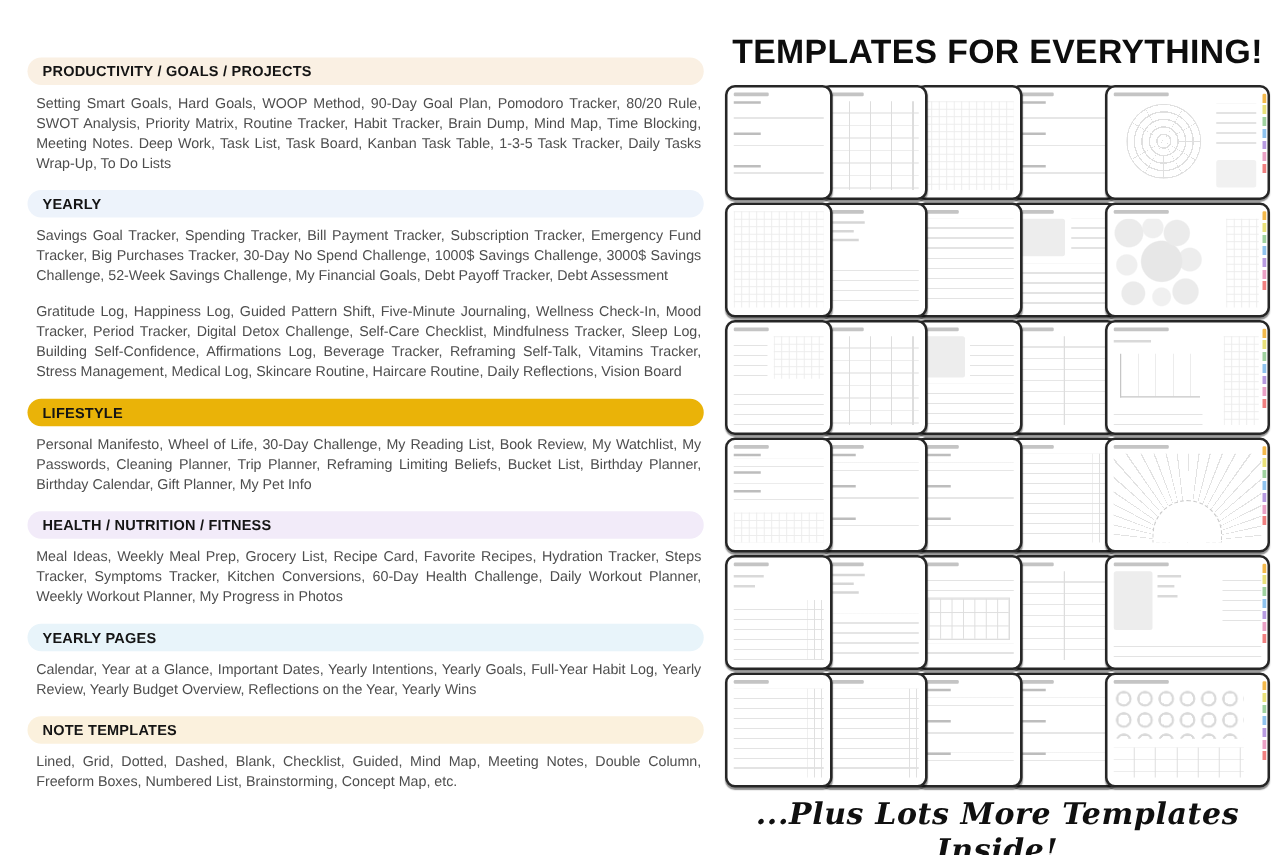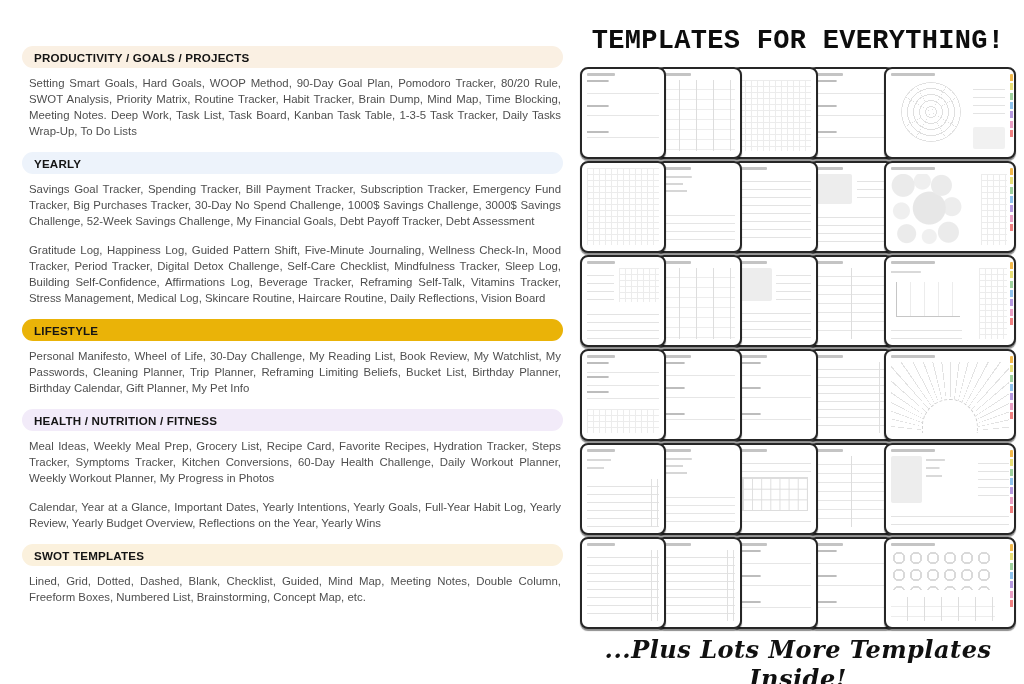--- a/index.html
+++ b/index.html
@@ -10,21 +10,21 @@
   .left{position:absolute;left:22px;top:46px;width:541px;}
   .section{margin-bottom:13px;}
   .pill{display:block;border-radius:13px;padding:0 12px;height:22px;line-height:23px;
         font-size:11.6px;font-weight:700;letter-spacing:.2px;color:#141414;}
   .items{margin:7px 2px 0 7px;font-size:11.4px;line-height:16px;color:#4e4e4e;
          text-align:justify;}
 
   
   .right{position:absolute;left:582px;top:0;width:432px;text-align:center;}
   .title{margin-top:26px;font-size:27px;font-weight:800;letter-spacing:.3px;color:#0d0d0d;
-         font-family:Liberation Mono, monospace;}
+         font-family:Liberation Sans, sans-serif;}
   .gallery{margin-top:10px;}
   .grow{display:flex;height:94px;align-items:center;justify-content:center;}
   .thumb{position:relative;height:88px;width:82px;background:#fff;border:2px solid #262626;
          border-radius:8px;box-shadow:0 1.5px 1px rgba(0,0,0,.45);flex:0 0 auto;}
   .thumb.wide{width:128px;}
   .thumb + .thumb{margin-left:-10px;}
   .grow .thumb:nth-child(1){z-index:5}.grow .thumb:nth-child(2){z-index:4}
   .grow .thumb:nth-child(3){z-index:3}.grow .thumb:nth-child(4){z-index:2}
   .grow .thumb:nth-child(5){z-index:6}
 
@@ -120,25 +120,26 @@
       <span class="pill" style="background: #eab308;">LIFESTYLE</span>
       <p class="items">Personal Manifesto, Wheel of Life, 30-Day Challenge, My Reading List, Book Review, My Watchlist, My Passwords, Cleaning Planner, Trip Planner, Reframing Limiting Beliefs, Bucket List, Birthday Planner, Birthday Calendar, Gift Planner, My Pet Info</p>
     </div>
 
     <div class="section">
       <span class="pill" style="background: rgb(242, 235, 249);">HEALTH / NUTRITION / FITNESS</span>
       <p class="items">Meal Ideas, Weekly Meal Prep, Grocery List, Recipe Card, Favorite Recipes, Hydration Tracker, Steps Tracker, Symptoms Tracker, Kitchen Conversions, 60-Day Health Challenge, Daily Workout Planner, Weekly Workout Planner, My Progress in Photos</p>
     </div>
 
     <div class="section">
+      <span class="pill" style="background: rgb(232, 244, 250);">YEARLY PAGES</span>
       <p class="items">Calendar, Year at a Glance, Important Dates, Yearly Intentions, Yearly Goals, Full-Year Habit Log, Yearly Review, Yearly Budget Overview, Reflections on the Year, Yearly Wins</p>
     </div>
 
     <div class="section">
-      <span class="pill" style="background: rgb(251, 241, 221);">SWOT TEMPLATES</span>
+      <span class="pill" style="background: rgb(251, 241, 221);">NOTE TEMPLATES</span>
       <p class="items">Lined, Grid, Dotted, Dashed, Blank, Checklist, Guided, Mind Map, Meeting Notes, Double Column, Freeform Boxes, Numbered List, Brainstorming, Concept Map, etc.</p>
     </div>
 
   </div>
 
   <div class="right">
     <div class="title">TEMPLATES FOR EVERYTHING!</div>
 
     <div class="gallery">
 

